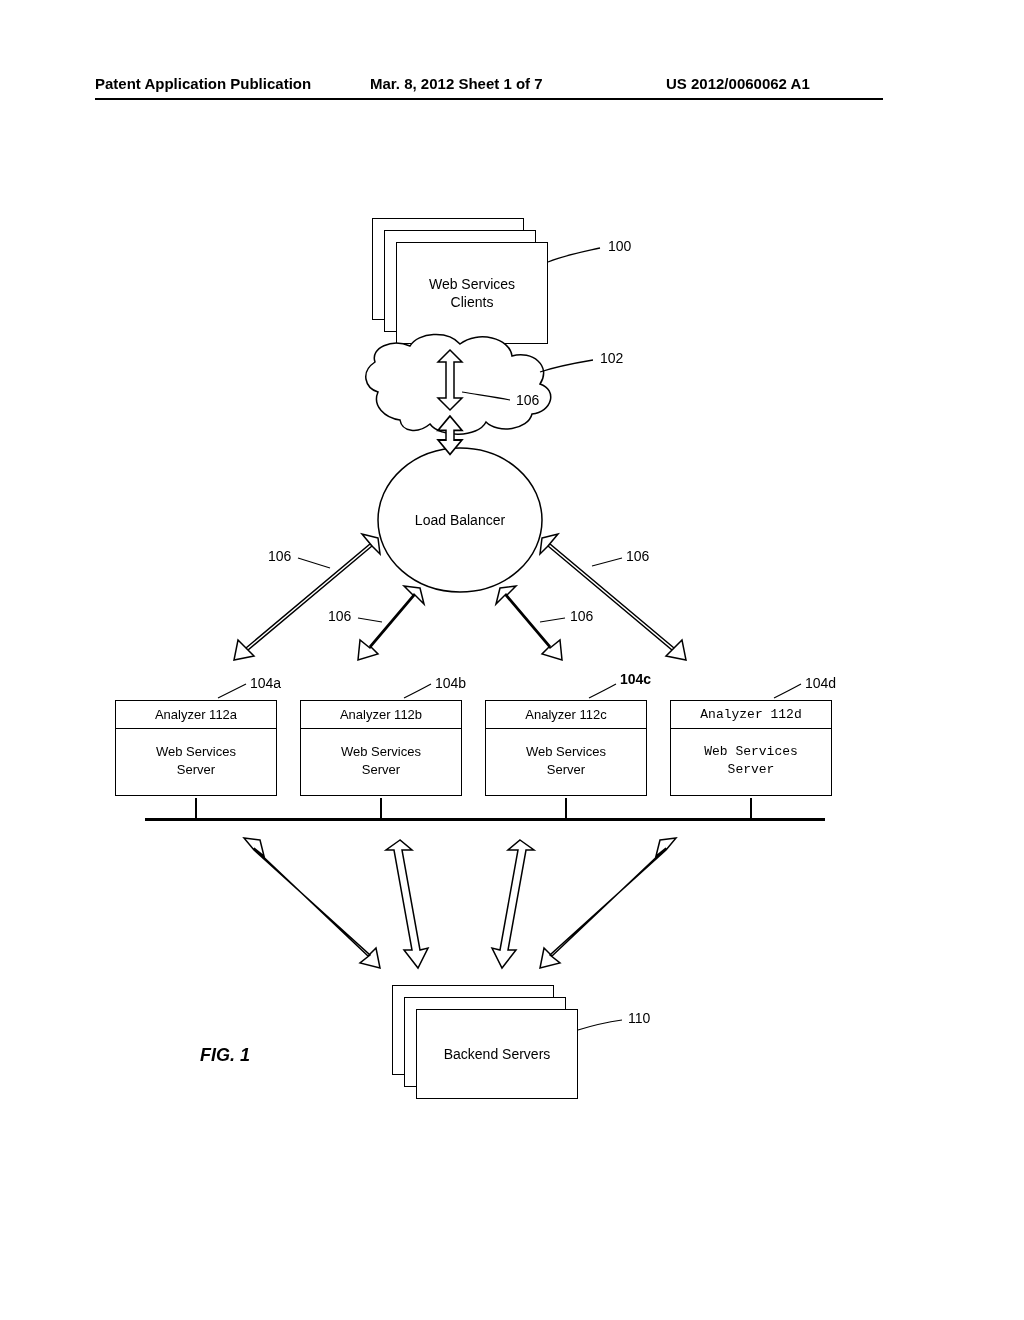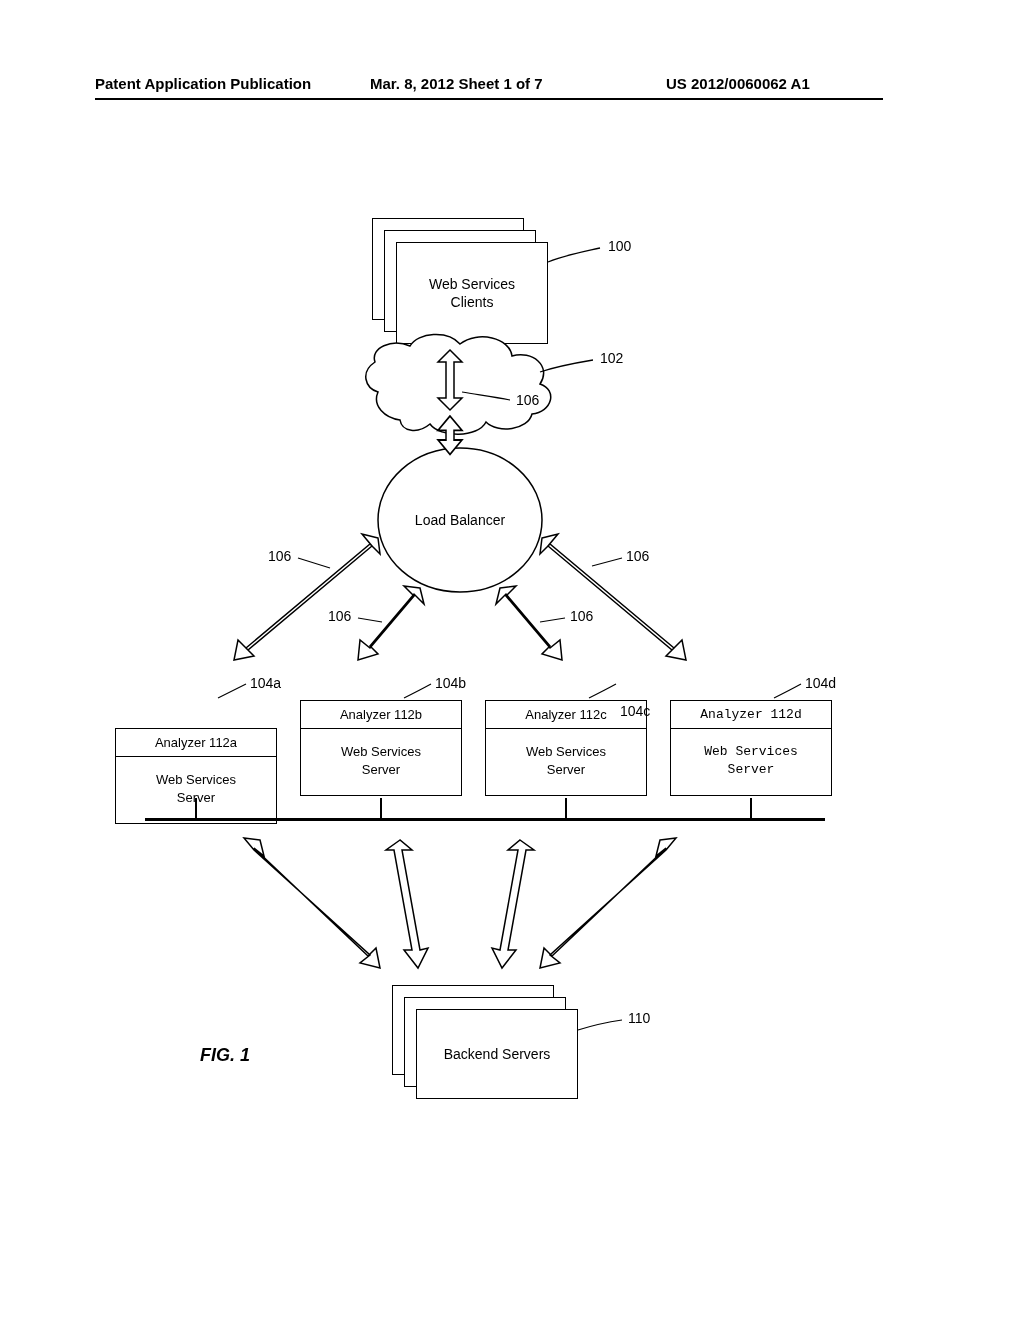--- a/index.html
+++ b/index.html
@@ -201,21 +201,21 @@
   <div class="ref-label" style="left:570px; top:608px;">106</div>
   <svg class="diagram-svg" width="1024" height="1320">
       <path d="M 565 618 L 540 622" stroke="#000" stroke-width="1.1" fill="none"></path>
     </svg>
 
   <div class="ref-label" style="left:626px; top:548px;">106</div>
   <svg class="diagram-svg" width="1024" height="1320">
       <path d="M 622 558 L 592 566" stroke="#000" stroke-width="1.1" fill="none"></path>
     </svg>
 
-  <div class="ws-box" style="left:115px; top:700px;margin-top:28px;">
+  <div class="ws-box" style="left:115px; top:700px;">
     <div class="ws-analyzer">Analyzer 112a</div>
     <div class="ws-server" style="white-space:pre-line;">Web Services
 Server</div>
   </div>
   <div class="ws-box" style="left:300px; top:700px;">
     <div class="ws-analyzer">Analyzer 112b</div>
     <div class="ws-server" style="white-space:pre-line;">Web Services
 Server</div>
   </div>
   <div class="ws-box" style="left:485px; top:700px;">
@@ -232,21 +232,21 @@
   <div class="ref-label" style="left:250px; top:675px;">104a</div>
   <svg class="diagram-svg" width="1024" height="1320">
       <path d="M 246 684 C 234 690 226 694 218 698" stroke="#000" stroke-width="1.1" fill="none"></path>
     </svg>
 
   <div class="ref-label" style="left:435px; top:675px;">104b</div>
   <svg class="diagram-svg" width="1024" height="1320">
       <path d="M 431 684 C 420 690 412 694 404 698" stroke="#000" stroke-width="1.1" fill="none"></path>
     </svg>
 
-  <div class="ref-label" style="left:620px; top:703px;">104c</div>
+  <div class="ref-label" style="left:620px; top:671px;font-weight:bold;">104c</div>
   <svg class="diagram-svg" width="1024" height="1320">
       <path d="M 616 684 C 605 690 597 694 589 698" stroke="#000" stroke-width="1.1" fill="none"></path>
     </svg>
 
   <div class="ref-label" style="left:805px; top:675px;">104d</div>
   <svg class="diagram-svg" width="1024" height="1320">
       <path d="M 801 684 C 790 690 782 694 774 698" stroke="#000" stroke-width="1.1" fill="none"></path>
     </svg>
 
   <div class="bus-line" style="left:145px; top:818px; width:680px; height:3px;"></div>

